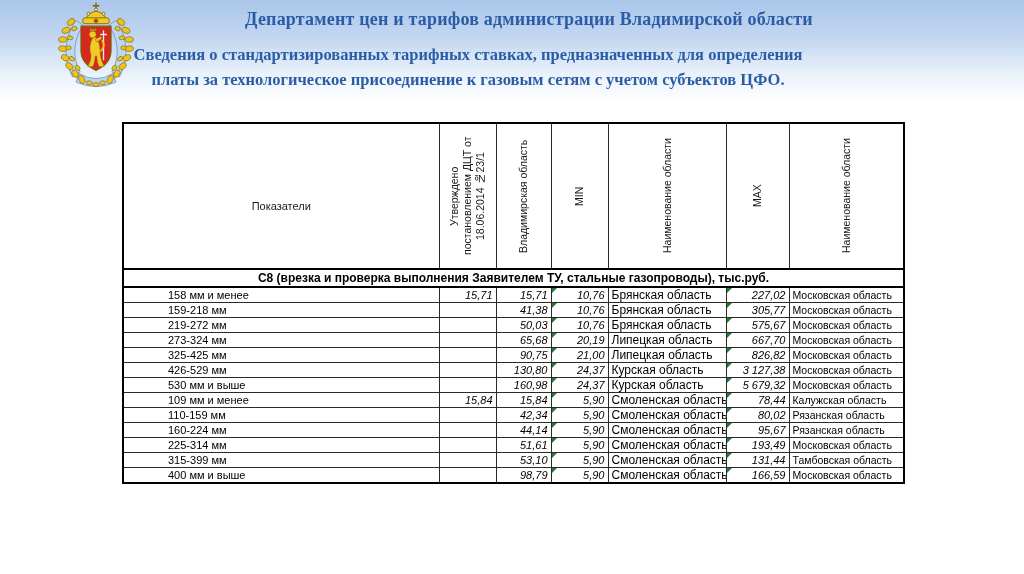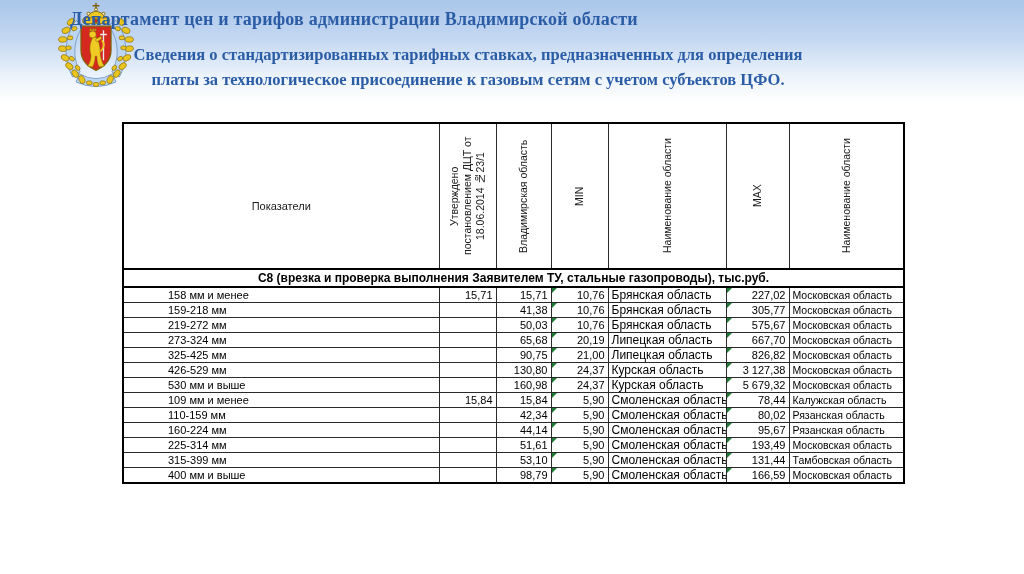--- a/index.html
+++ b/index.html
@@ -8,21 +8,21 @@
     background:#ffffff; font-family:"Liberation Sans", sans-serif; color:#000;
   }
   
   .band {
     position:absolute; left:0; top:0; width:1024px; height:102px;
     background:linear-gradient(180deg,#aac6ea 0%,#c3d7f1 38%,#e9f1fa 72%,#ffffff 100%);
   }
   .emblem { position:absolute; left:54px; top:2px; width:84px; height:90px; }
   .page-title {
     position:absolute; top:9px; left:0; width:988px; box-sizing:border-box; padding-left:70px;
-    text-align:left; font-family:"Liberation Serif", serif; font-weight:bold;
+    text-align:center; font-family:"Liberation Serif", serif; font-weight:bold;
     font-size:18px; color:#2b5ca6; letter-spacing:0.2px;
   }
   .page-subtitle {
     position:absolute; top:42px; left:0; width:936px; text-align:center;
     font-family:"Liberation Serif", serif; font-weight:bold; font-size:16.5px;
     line-height:25px; color:#2b5ca6;
   }
   
   .table-wrap { position:absolute; left:122px; top:122px; }
   table {
@@ -37,21 +37,21 @@
     writing-mode:vertical-rl; transform:rotate(180deg);
     height:140px; text-align:center; white-space:normal;
     font-size:10.5px; line-height:13px; color:#1a1a1a; display:inline-block;
   }
   tbody td { height:15px; line-height:14px; white-space:nowrap; }
   tr.section td {
     border-top:2px solid #000; border-bottom:2px solid #000;
     font-weight:bold; font-size:12px; text-align:center; height:17px; line-height:16px;
   }
   .ind  { text-align:left;padding-left:44px; }
-  .num  { text-align:right; }
+  .num  { text-align:right;font-style:italic; }
   .ctr  { text-align:left; font-size:12px;margin-top:32px; }
   .lreg { text-align:left;  font-size:10.5px; }
   .rel  { position:relative; }
   .tri {
     position:absolute; top:0; left:0; width:0; height:0;
     border-top:5px solid #1e7a34; border-right:5px solid transparent;
   }
 </style>
 </head>
 <body>

